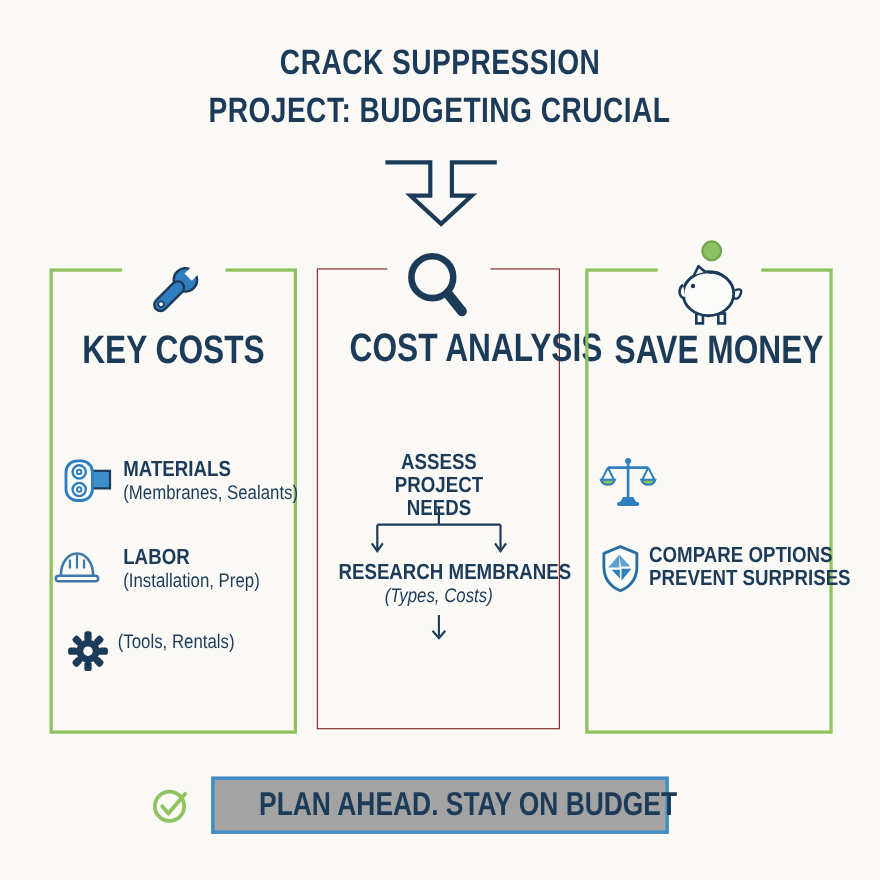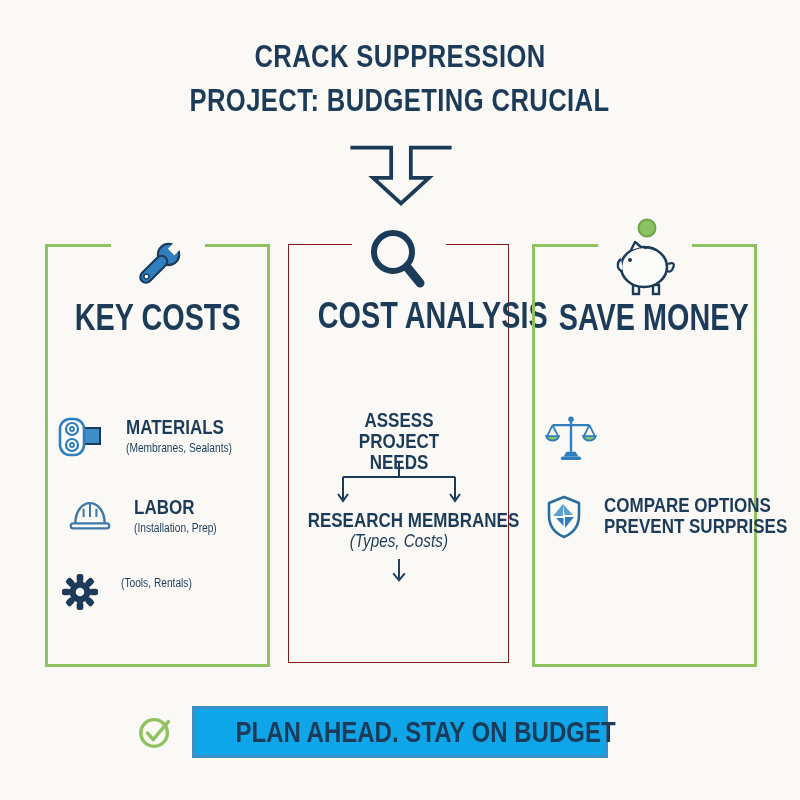--- a/index.html
+++ b/index.html
@@ -21,31 +21,31 @@
   .col.green{border:3px solid #8FC35F;}
   .col.blue{border:1px solid #7f1d1d;}
   .col1{left:45px;} .col2{left:288px;} .col3{left:532px;}
   .notch{position:absolute;top:-5px;left:50%;transform:translateX(-50%);
     width:94px;height:10px;background:#FAF9F6;}
   .col-icon{position:absolute;left:50%;transform:translateX(-50%);}
   .col-header{position:absolute;top:50px;left:0;width:100%;text-align:center;
     font-size:36px;font-weight:bold;color:#1C3B59;}
 
   .item{position:absolute;display:flex;align-items:flex-start;}
-  .item .txt{margin-left:22px;text-decoration:underline;}
+  .item .txt{margin-left:8px;text-decoration:underline;}
   .item-title{font-size:20px;font-weight:bold;line-height:21px;color:#1C3B59;}
-  .item-sub{font-size:12px;font-weight:400;line-height:20px;color:#1C3B59;}
+  .item-sub{font-size:18px;font-weight:400;line-height:20px;color:#1C3B59;}
 
   .flow-step{position:absolute;left:0;width:100%;text-align:center;color:#1C3B59;}
   .flow-title{font-size:20px;font-weight:bold;line-height:21px;}
   .flow-sub{font-size:18px;font-weight:400;line-height:20px;font-style:italic;}
   .wrapbox .cx85{white-space:normal;width:160px;}
 
   .banner{position:absolute;left:192px;top:706px;width:410px;height:46px;
-    border:3px solid #3E8EC8;background:#0ea5e9;
+    border:3px solid #3E8EC8;background:#a3a3a3;
     display:flex;align-items:center;justify-content:center;gap:13px;}
   .banner-text{font-size:30px;font-weight:bold;color:#1C3B59;}
   svg{display:block;}
 </style>
 </head>
 <body>
 
 <div class="page">
 
   <div class="title">
@@ -85,21 +85,21 @@
           <circle cx="14" cy="28" r="6" fill="none" stroke="#2F7EBE" stroke-width="2.2"></circle>
           <circle cx="14" cy="28" r="2" fill="none" stroke="#2F7EBE" stroke-width="1.8"></circle>
         </svg>
       </span>
       <div class="txt">
         <div class="item-title"><span class="cxl">MATERIALS</span></div>
         <div class="item-sub"><span class="cxl">(Membranes, Sealants)</span></div>
       </div>
     </div>
 
-    <div class="item" style="left:20px;top:250px;">
+    <div class="item" style="left:0;top:250px;gap:12px;">
       <span style="margin-top:2px;">
         <svg width="44" height="34" viewBox="0 0 48 36">
           <path d="M8,26 C8,12 16,4 24,4 C32,4 40,12 40,26" fill="none" stroke="#3E78A8" stroke-width="2.6"></path>
           <path d="M17,10 V19 M24,5 V19 M31,10 V19" fill="none" stroke="#3E78A8" stroke-width="2.2"></path>
           <rect x="3" y="26" width="42" height="5.5" rx="2.7" fill="#FBFBF9" stroke="#3E78A8" stroke-width="2.4"></rect>
         </svg>
       </span>
       <div class="txt">
         <div class="item-title"><span class="cxl">LABOR</span></div>
         <div class="item-sub"><span class="cxl">(Installation, Prep)</span></div>

